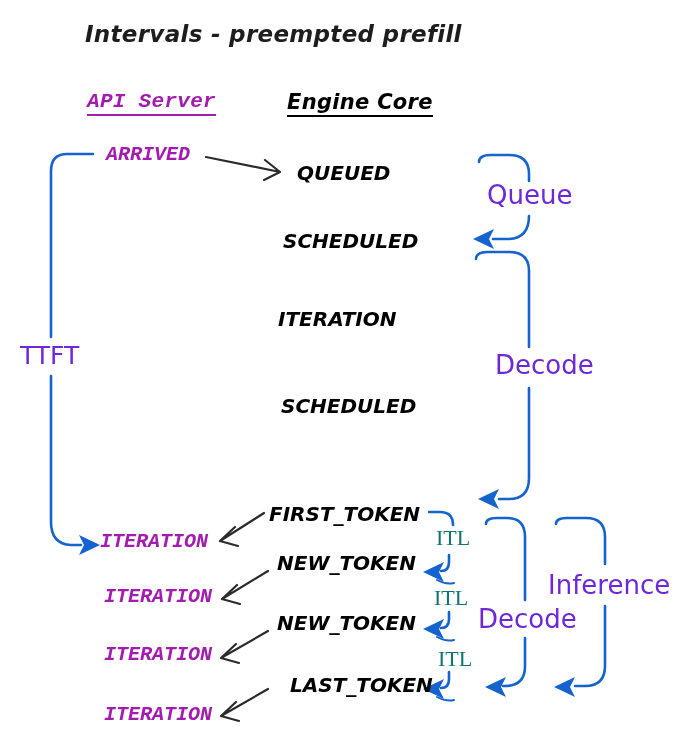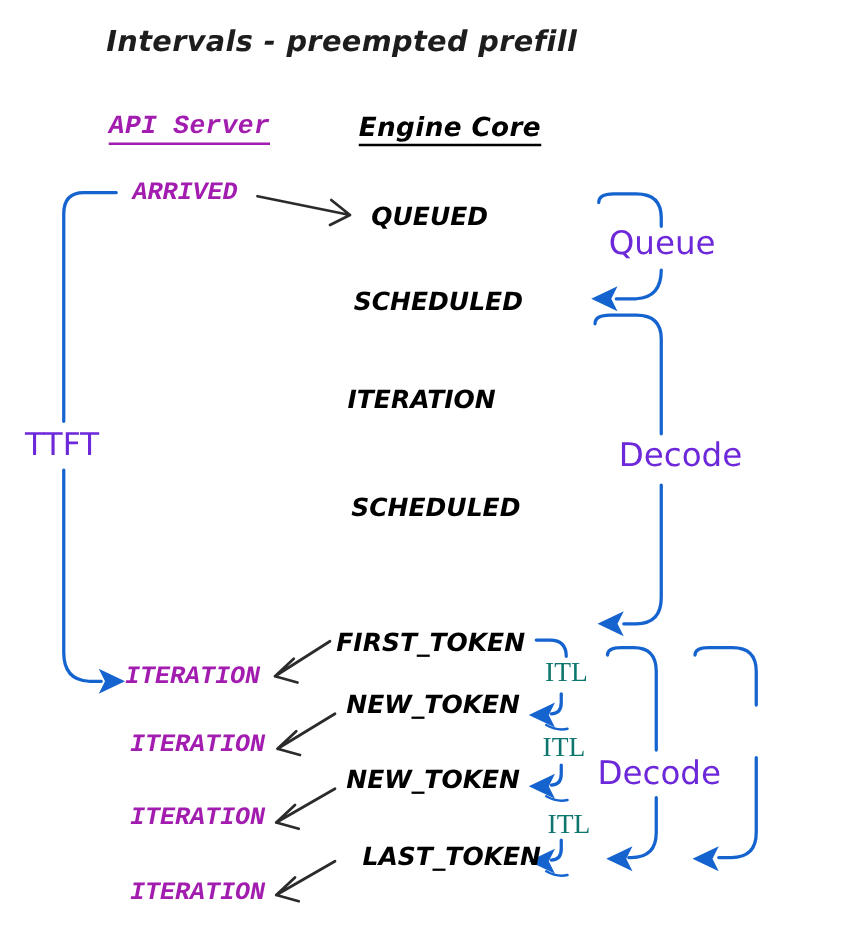--- a/index.html
+++ b/index.html
@@ -88,14 +88,15 @@
   <div class="abs evt red" style="left:277px;top:611px;">NEW_TOKEN</div>
   <div class="abs evt red" style="left:290px;top:673px;">LAST_TOKEN</div>
 
   <div class="abs blue-label" style="left:20px;top:341px;font-size:25px;">TTFT</div>
   <div class="abs blue-label" style="left:487px;top:180px;">Queue</div>
   <div class="abs blue-label" style="left:495px;top:350px;">Decode</div>
   <div class="abs blue-small" style="left:436px;top:525px;">ITL</div>
   <div class="abs blue-small" style="left:434px;top:585px;">ITL</div>
   <div class="abs blue-small" style="left:438px;top:646px;">ITL</div>
   <div class="abs blue-label" style="left:478px;top:604px;">Decode</div>
+  <div class="abs blue-label" style="left:548px;top:570px;">Inference</div>
 
 </div>
 
 </body></html>

